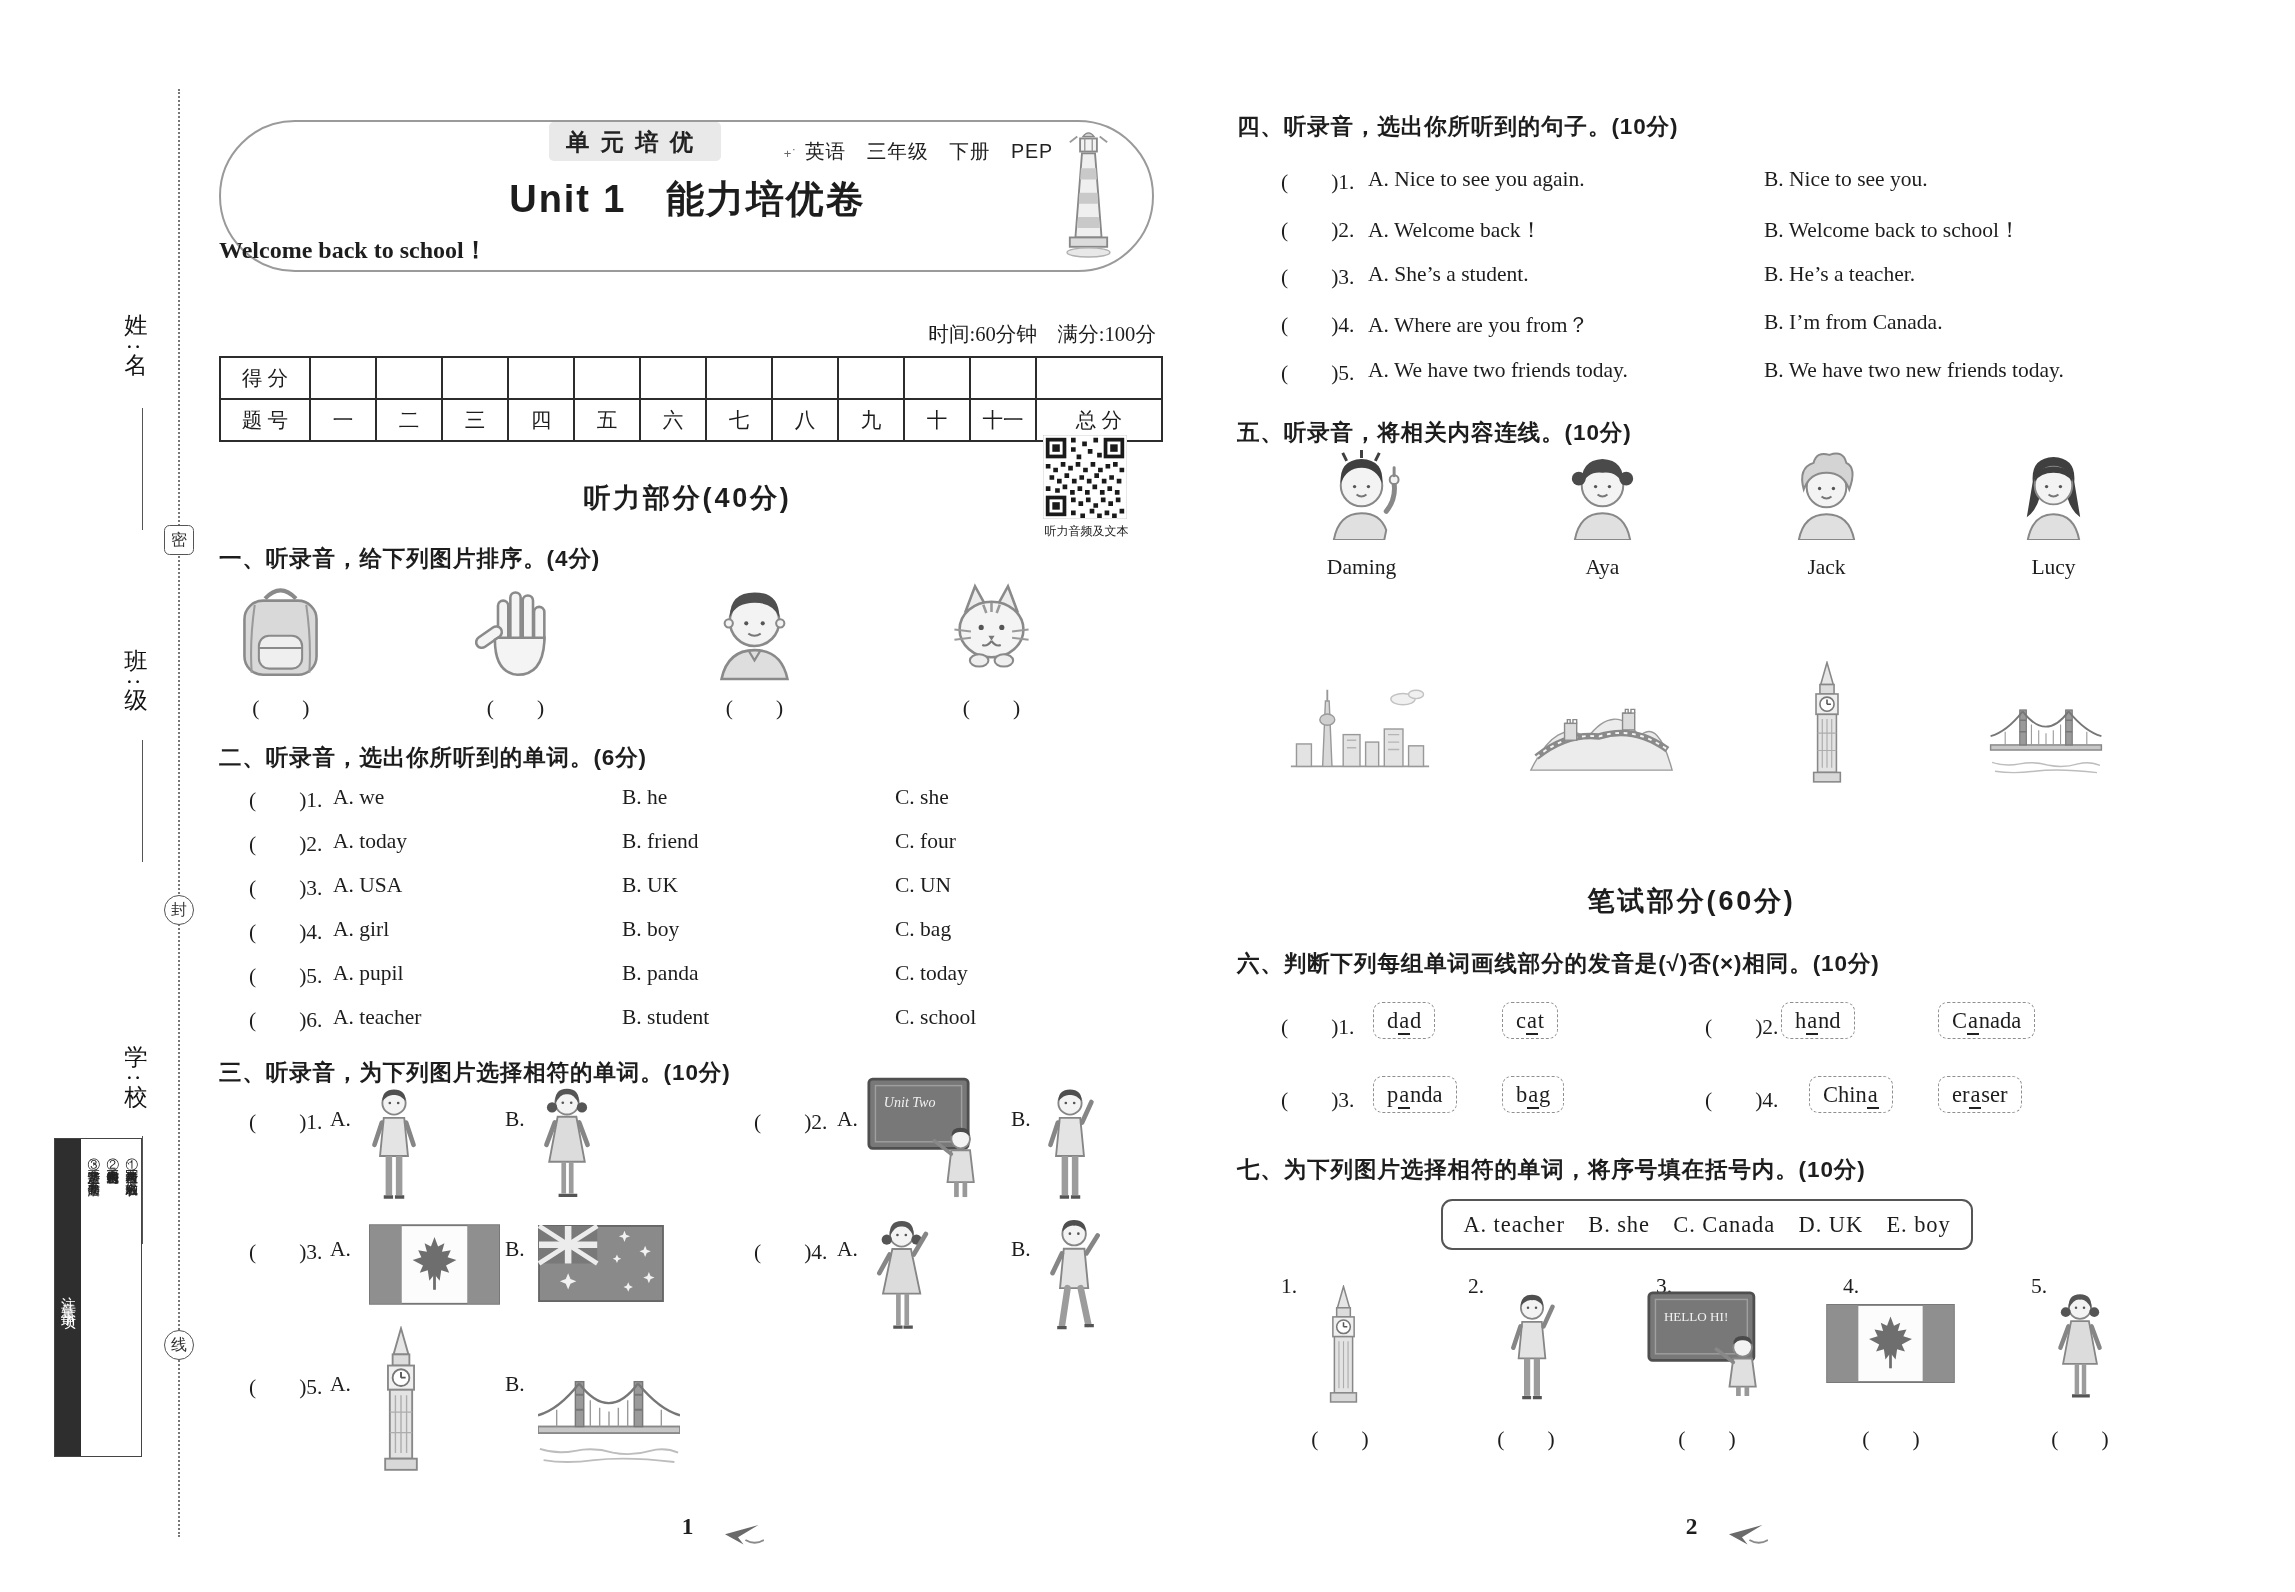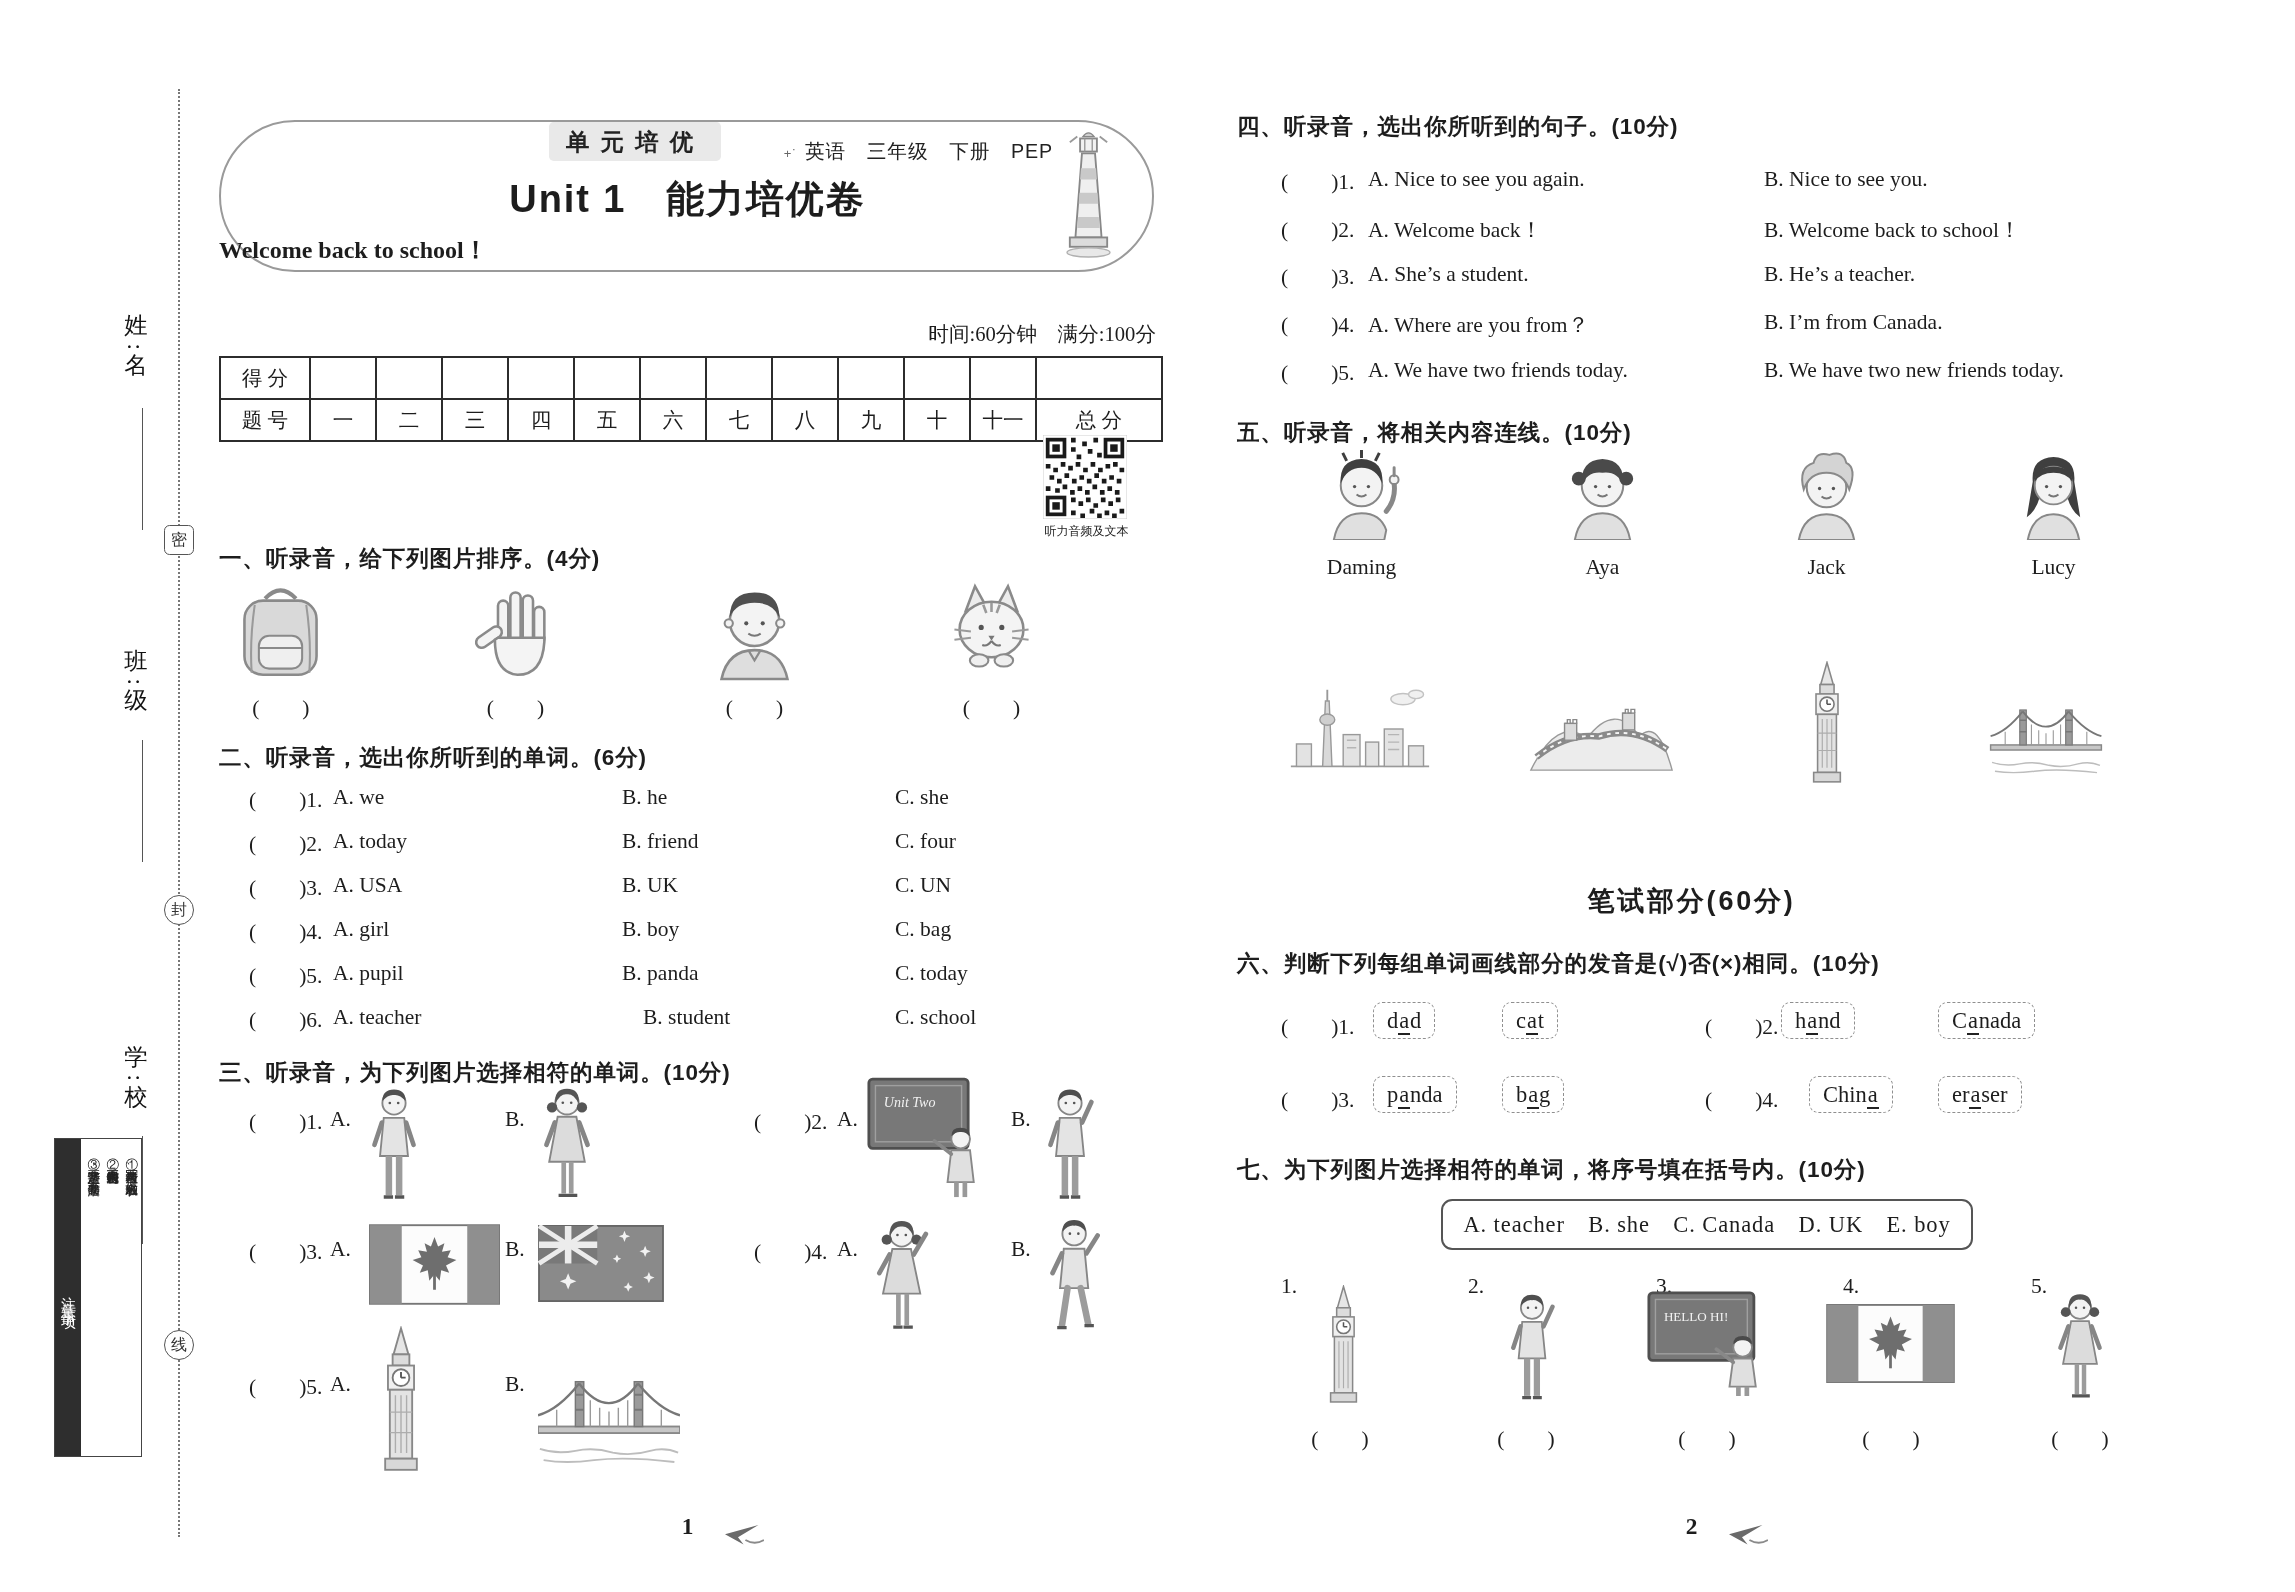--- a/index.html
+++ b/index.html
@@ -130,20 +130,21 @@
         <td>七</td>
         <td>八</td>
         <td>九</td>
         <td>十</td>
         <td>十一</td>
         <td>总 分</td>
       </tr>
     </tbody>
       </table>
 
+    <div class="abs sec-title" style="left:0;top:480px;width:937px">听力部分(40分)</div>
 
     <svg class="abs" style="left:824px;top:435px" width="84" height="84" viewBox="0 0 90 90">
       <rect x="0" y="0" width="90" height="90" fill="#fff" stroke="#ccc" stroke-width="1"></rect>
       <rect x="3" y="3" width="22" height="22" fill="#1a1a1a"></rect>
         <rect x="7" y="7" width="14" height="14" fill="#fff"></rect>
         <rect x="10" y="10" width="8" height="8" fill="#1a1a1a"></rect>
       <rect x="65" y="3" width="22" height="22" fill="#1a1a1a"></rect>
         <rect x="69" y="7" width="14" height="14" fill="#fff"></rect>
         <rect x="72" y="10" width="8" height="8" fill="#1a1a1a"></rect>
       <rect x="3" y="65" width="22" height="22" fill="#1a1a1a"></rect>
@@ -237,21 +238,21 @@
     <div class="abs opt" style="left:403px;top:917px">B. boy</div>
     <div class="abs opt" style="left:676px;top:917px">C. bag</div>
 
     <div class="abs opt" style="left:30px;top:961px">(　　)5.</div>
     <div class="abs opt" style="left:114px;top:961px">A. pupil</div>
     <div class="abs opt" style="left:403px;top:961px">B. panda</div>
     <div class="abs opt" style="left:676px;top:961px">C. today</div>
 
     <div class="abs opt" style="left:30px;top:1005px">(　　)6.</div>
     <div class="abs opt" style="left:114px;top:1005px">A. teacher</div>
-    <div class="abs opt" style="left:424px;top:1005px">B. student</div>
+    <div class="abs opt" style="left:403px;top:1005px">B. student</div>
     <div class="abs opt" style="left:676px;top:1005px">C. school</div>
 
     <div class="abs qtitle" style="left:0;top:1057px">三、听录音，为下列图片选择相符的单词。(10分)</div>
 
     <div class="abs opt" style="left:30px;top:1107px">(　　)1.</div>
     <div class="abs opt" style="left:111px;top:1107px">A.</div>
     <div class="abs" style="left:148px;top:1083px">
       <svg width="54" height="120" viewBox="0 0 58 128">
         <circle cx="29" cy="21" r="12.5" fill="#f3f3f3" stroke="#868686" stroke-width="2"></circle>
         <path d="M16.5,19 Q16.5,6.5 29,6.5 Q41.5,6.5 41.5,19 Q35,11.5 29,12.5 Q23,11.5 16.5,19 Z" fill="#4f4f4f"></path>

